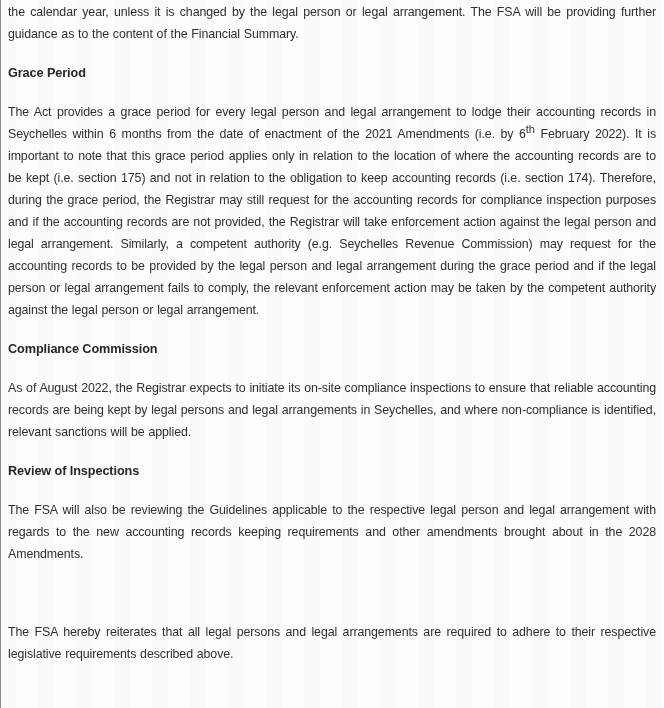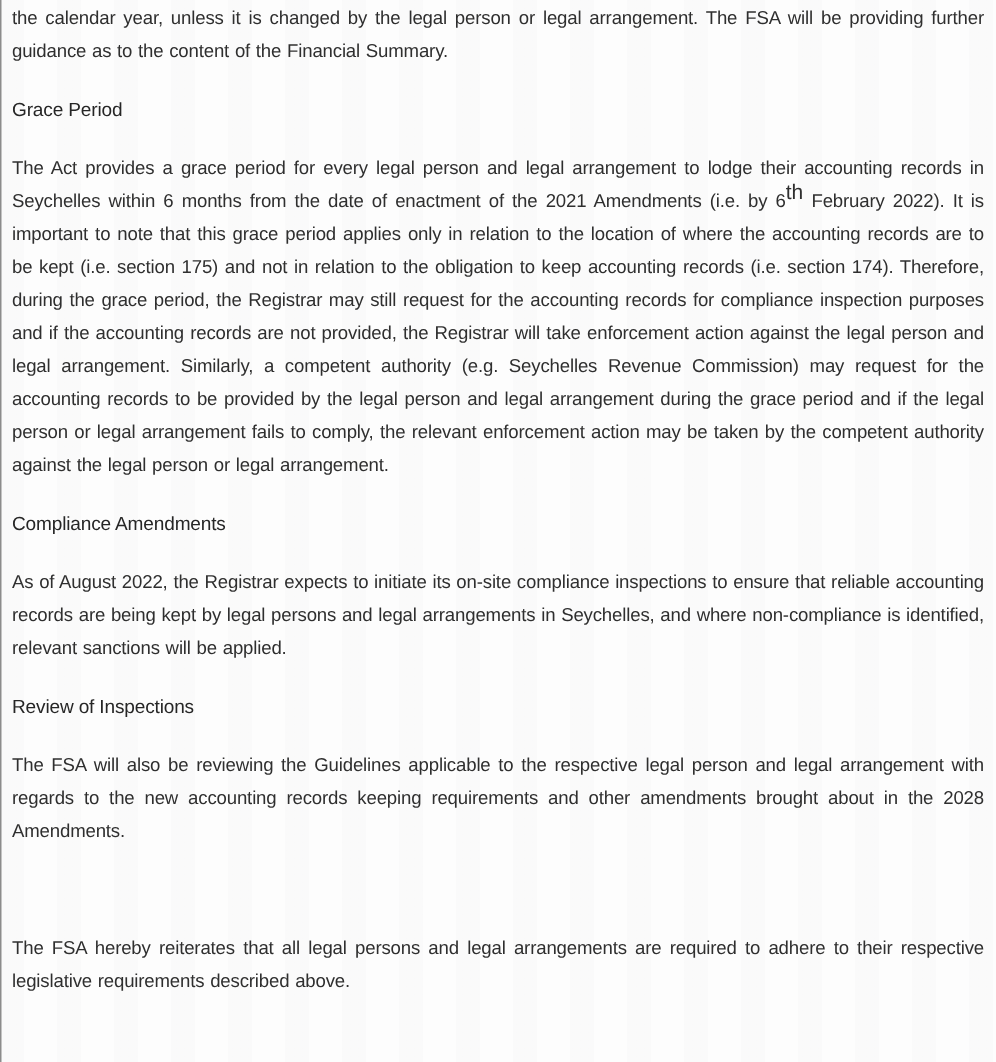--- a/index.html
+++ b/index.html
@@ -39,47 +39,47 @@
   .para.intro {
     margin-top: 0;
     padding-top: 1px;
   }
   .para.closing {
     margin-top: 56px;
   }
   .heading {
     margin: 17px 0 0 0;
     font-size: 12.7px;
-    font-weight: normal;
+    font-weight: bold;
     line-height: 22px;
     color: #262626;
     letter-spacing: -0.1px;
   }
   .heading.signature {
     margin-top: 37px;
   }
   sup {
-    font-size: 14px;
+    font-size: 11px;
     line-height: 0;
     vertical-align: super;
     letter-spacing: 0;
   }
 </style>
 </head>
 <body>
 
 <div class="doc">
 
   <p class="para intro">the calendar year, unless it is changed by the legal person or legal arrangement. The FSA will be providing further guidance as to the content of the Financial Summary.</p>
 
   <h2 class="heading">Grace Period</h2>
 
   <p class="para"><span>The Act provides a grace period for every legal person and legal arrangement to lodge their accounting records in Seychelles within 6 months from the date of enactment of the 2021 Amendments (i.e. by 6</span><sup>th</sup><span> February 2022). It is important to note that this grace period applies only in relation to the location of where the accounting records are to be kept (i.e. section 175) and not in relation to the obligation to keep accounting records (i.e. section 174). Therefore, during the grace period, the Registrar may still request for the accounting records for compliance inspection purposes and if the accounting records are not provided, the Registrar will take enforcement action against the legal person and legal arrangement. Similarly, a competent authority (e.g. Seychelles Revenue Commission) may request for the accounting records to be provided by the legal person and legal arrangement during the grace period and if the legal person or legal arrangement fails to comply, the relevant enforcement action may be taken by the competent authority against the legal person or legal arrangement.</span></p>
 
-  <h2 class="heading">Compliance Amendments</h2>
+  <h2 class="heading">Compliance Commission</h2>
 
   <p class="para">As of August 2022, the Registrar expects to initiate its on-site compliance inspections to ensure that reliable accounting records are being kept by legal persons and legal arrangements in Seychelles, and where non-compliance is identified, relevant sanctions will be applied.</p>
 
   <h2 class="heading">Review of Inspections</h2>
 
   <p class="para">The FSA will also be reviewing the Guidelines applicable to the respective legal person and legal arrangement with regards to the new accounting records keeping requirements and other amendments brought about in the 2028 Amendments.</p>
 
   <p class="para closing">The FSA hereby reiterates that all legal persons and legal arrangements are required to adhere to their respective legislative requirements described above.</p>
 
   <h2 class="heading signature">Financial Services Authority</h2>

